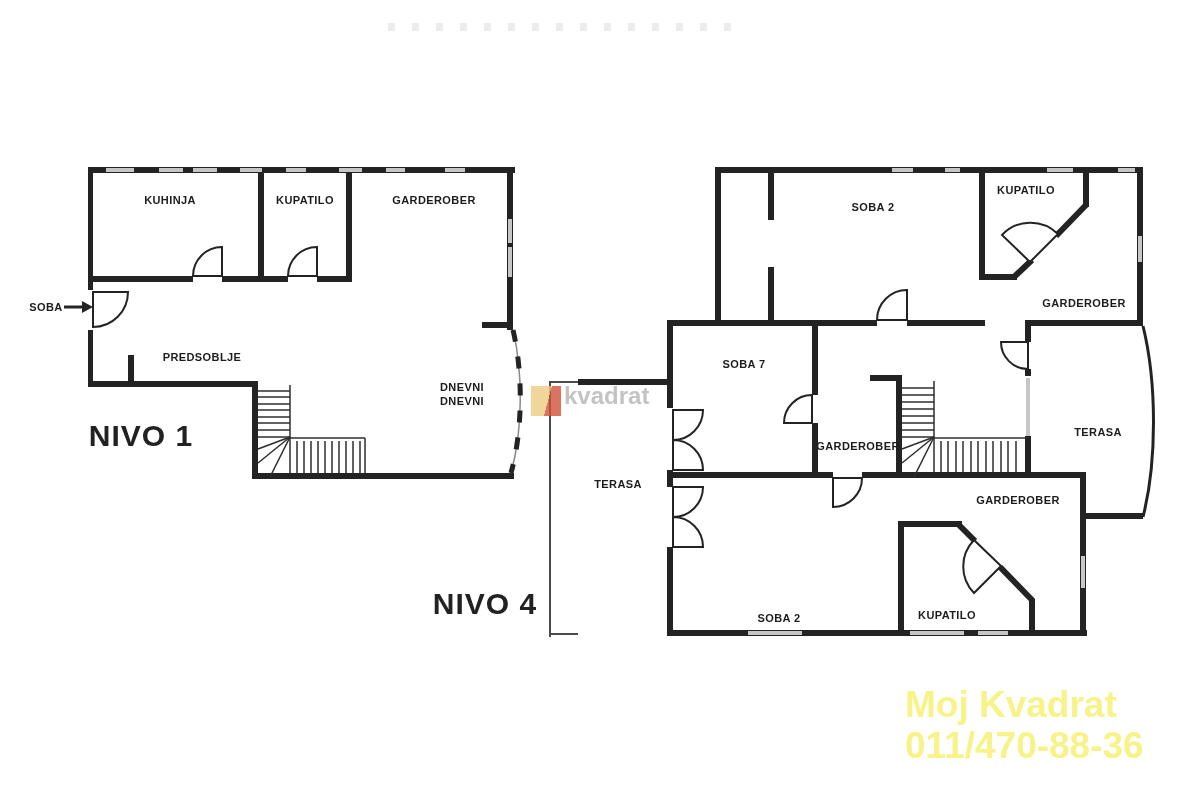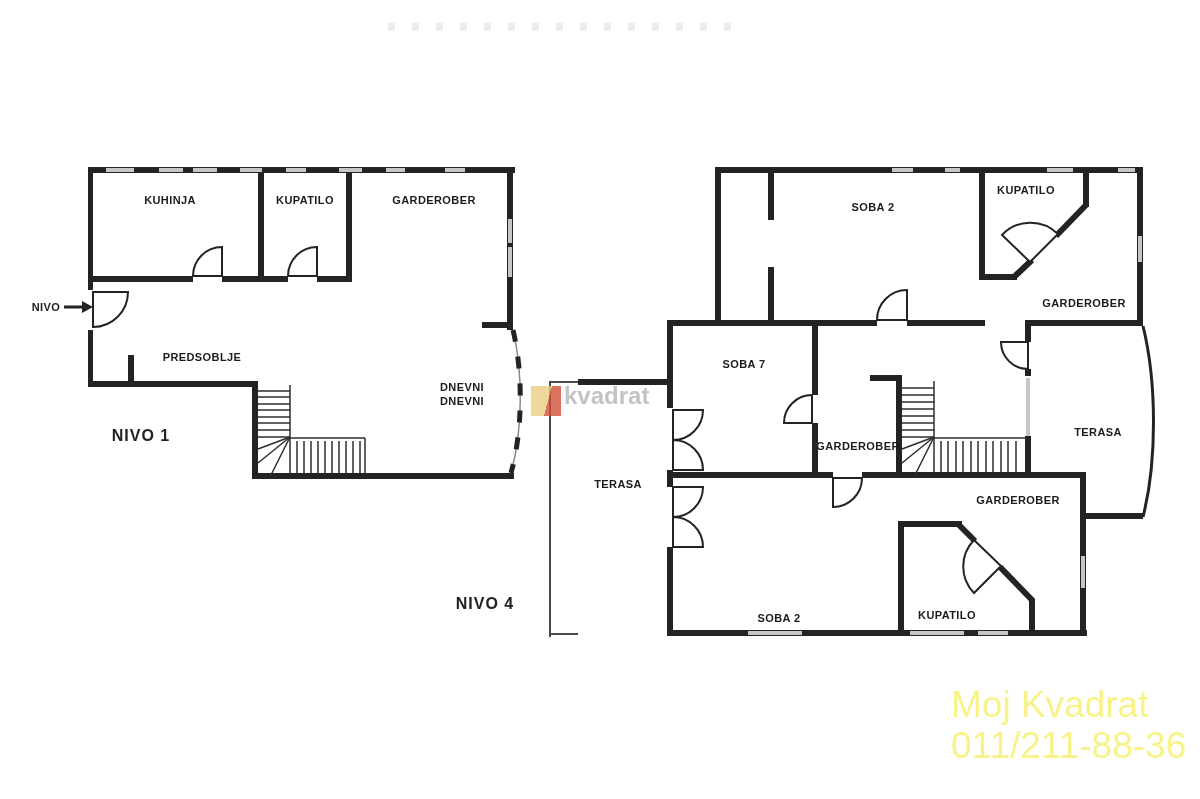--- a/index.html
+++ b/index.html
@@ -3,27 +3,27 @@
 <meta charset="utf-8">
 <style>
   html,body{margin:0;padding:0;background:#ffffff;}
   .stage{position:relative;width:1200px;height:799px;background:#ffffff;overflow:hidden;
          font-family:"Liberation Sans", sans-serif;}
   .dots{position:absolute;left:388px;top:23px;width:344px;height:8px;
         background:repeating-linear-gradient(to right,#ededed 0px,#ededed 7px,transparent 7px,transparent 24px);}
   svg.plan{position:absolute;left:0;top:0;}
   .lbl{position:absolute;transform:translate(-50%,-50%);font-size:11px;font-weight:bold;
        color:#1c1c1c;letter-spacing:.4px;white-space:nowrap;text-align:left;line-height:13px;}
-  .lvl{position:absolute;transform:translate(-50%,-50%);font-size:16px;font-weight:bold;
+  .lvl{position:absolute;transform:translate(-50%,-50%);font-size:30px;font-weight:bold;
        color:#222;letter-spacing:1px;white-space:nowrap;}
   .wm-square{position:absolute;left:531px;top:386px;width:30px;height:30px;opacity:.8;
        background:linear-gradient(105deg,#eccd80 55%,#d05138 55%);}
   .wm-text{position:absolute;left:564px;top:382px;font-size:24px;font-weight:bold;
        color:#a8a8a8;opacity:.68;letter-spacing:0px;}
-  .brand{position:absolute;left:951px;top:684px;font-size:37px;font-weight:normal;
+  .brand{position:absolute;left:905px;top:684px;font-size:37px;font-weight:bold;
        color:#f8f388;line-height:41px;white-space:nowrap;}
 </style>
 </head>
 <body>
 
 <div class="stage">
 
   <div class="dots"></div>
 
   <svg class="plan" width="1200" height="799" viewBox="0 0 1200 799">
@@ -186,21 +186,21 @@
       <path d="M 1030,262 L 1002,235 A 39 39 0 0 1 1058,234 Z"></path>
       <path d="M 1001,566 L 974,593 A 38 38 0 0 1 974,540 Z"></path>
       <path d="M 673,410 L 703,410 A 30 30 0 0 1 673,440 Z M 673,470 L 703,470 A 30 30 0 0 0 673,440 Z"></path>
       <path d="M 673,487 L 703,487 A 30 30 0 0 1 673,517 Z M 673,547 L 703,547 A 30 30 0 0 0 673,517 Z"></path>
     </g>
   </svg>
 
   <div class="lbl" style="left:170px;top:200px">KUHINJA</div>
   <div class="lbl" style="left:305px;top:200px">KUPATILO</div>
   <div class="lbl" style="left:434px;top:200px">GARDEROBER</div>
-  <div class="lbl" style="left:46px;top:307px">NIVO</div>
+  <div class="lbl" style="left:46px;top:307px">SOBA</div>
   <div class="lbl" style="left:202px;top:357px">PREDSOBLJE</div>
   <div class="lbl" style="left:462px;top:387px">DNEVNI</div>
   <div class="lbl" style="left:462px;top:401px">DNEVNI</div>
   <div class="lvl" style="left:141px;top:436px">NIVO 1</div>
 
   <div class="lbl" style="left:873px;top:207px">SOBA 2</div>
   <div class="lbl" style="left:1026px;top:190px">KUPATILO</div>
   <div class="lbl" style="left:1084px;top:303px">GARDEROBER</div>
   <div class="lbl" style="left:744px;top:364px">SOBA 7</div>
   <div class="lbl" style="left:858px;top:446px">GARDEROBER</div>
@@ -208,16 +208,16 @@
   <div class="lbl" style="left:618px;top:484px">TERASA</div>
   <div class="lbl" style="left:1018px;top:500px">GARDEROBER</div>
   <div class="lbl" style="left:779px;top:618px">SOBA 2</div>
   <div class="lbl" style="left:947px;top:615px">KUPATILO</div>
   <div class="lvl" style="left:485px;top:604px">NIVO 4</div>
 
   <div class="wm-square"></div>
   <div class="wm-text">kvadrat</div>
   <div class="brand">
     <div>Moj Kvadrat</div>
-    <div>011/211-88-36</div>
+    <div>011/470-88-36</div>
   </div>
 
 </div>
 
 </body></html>

